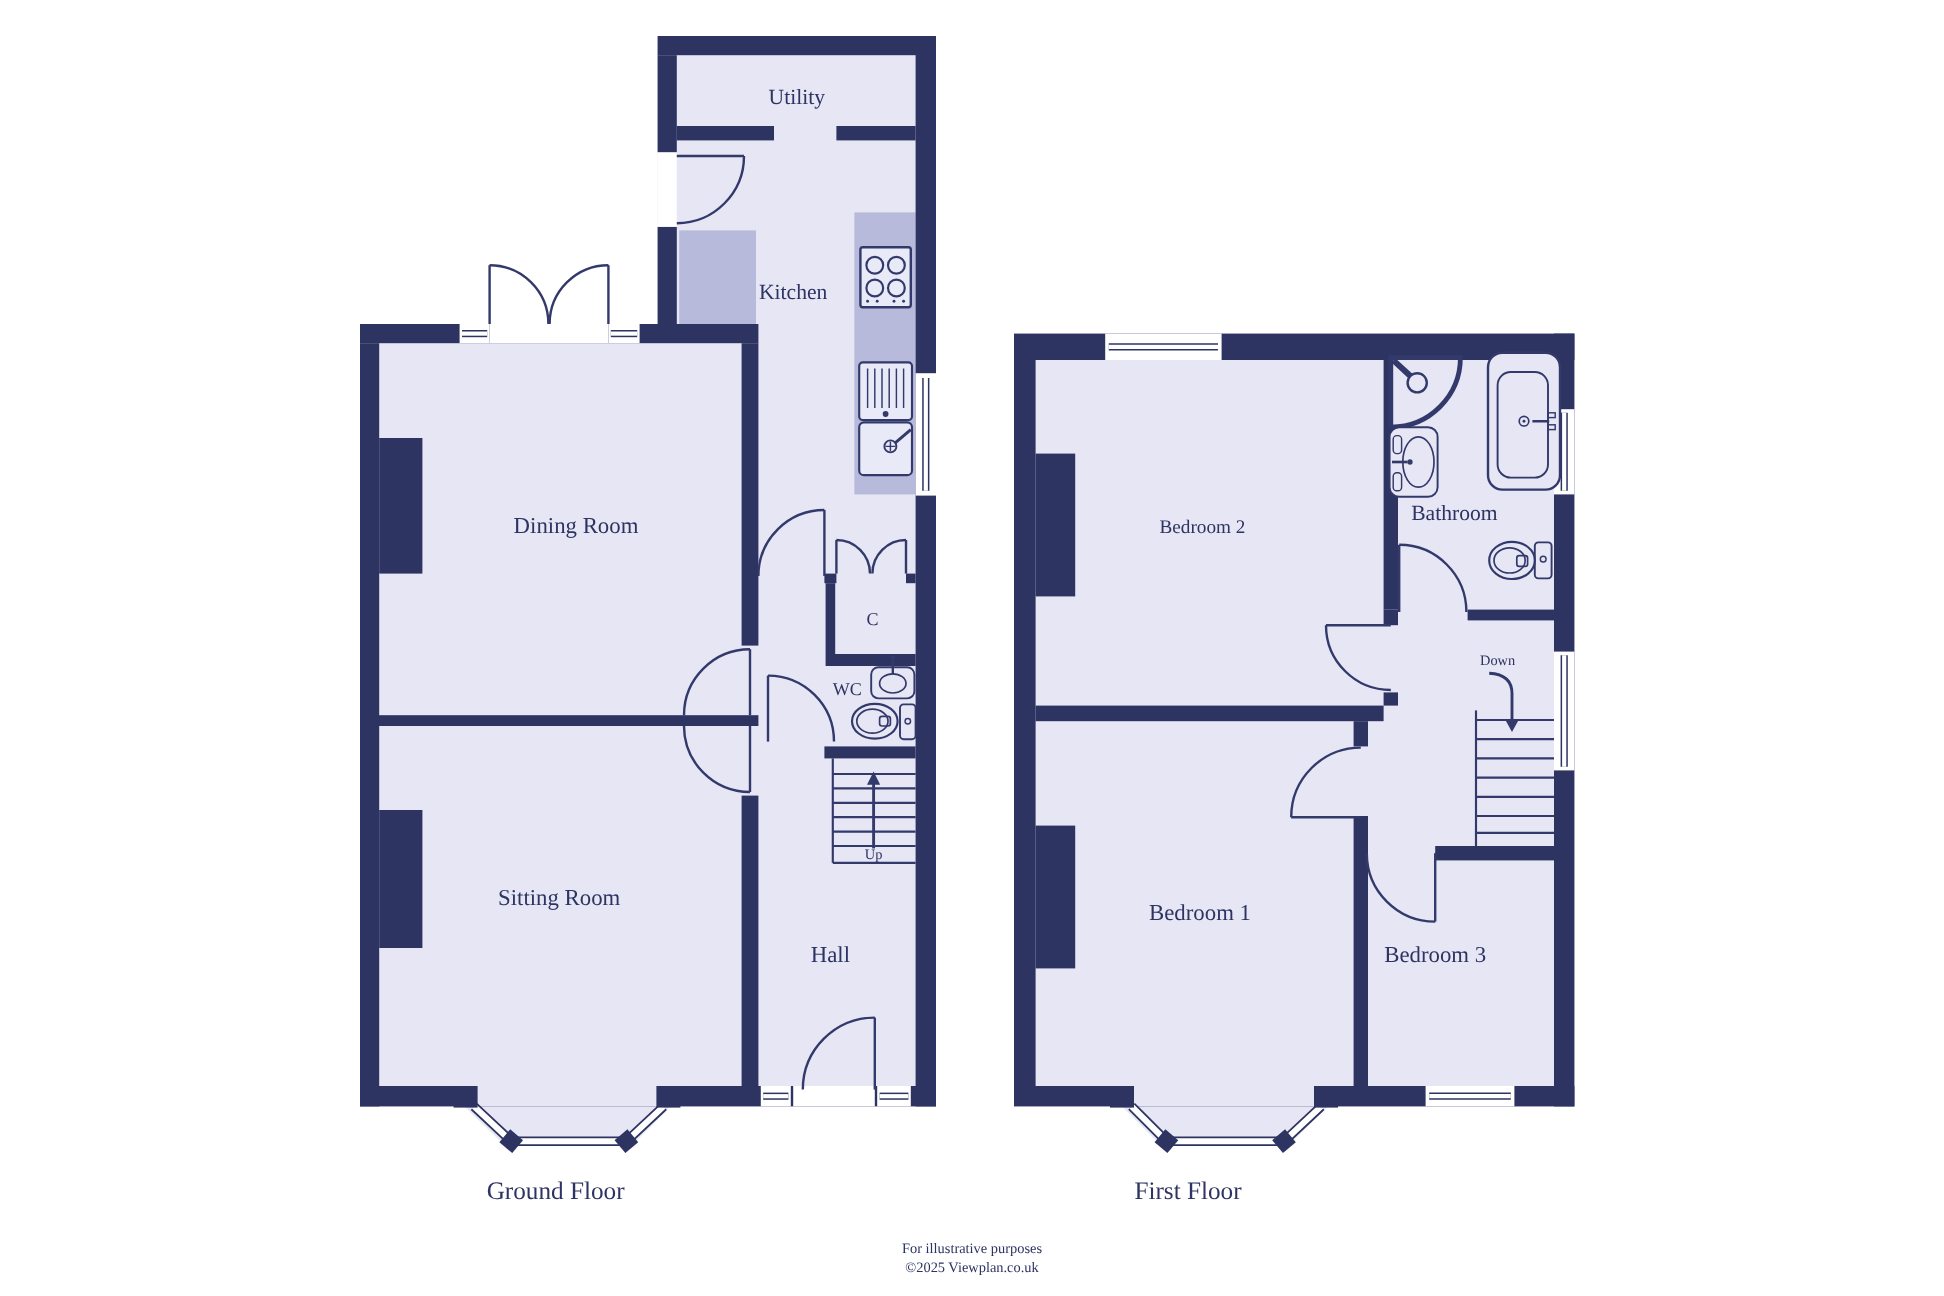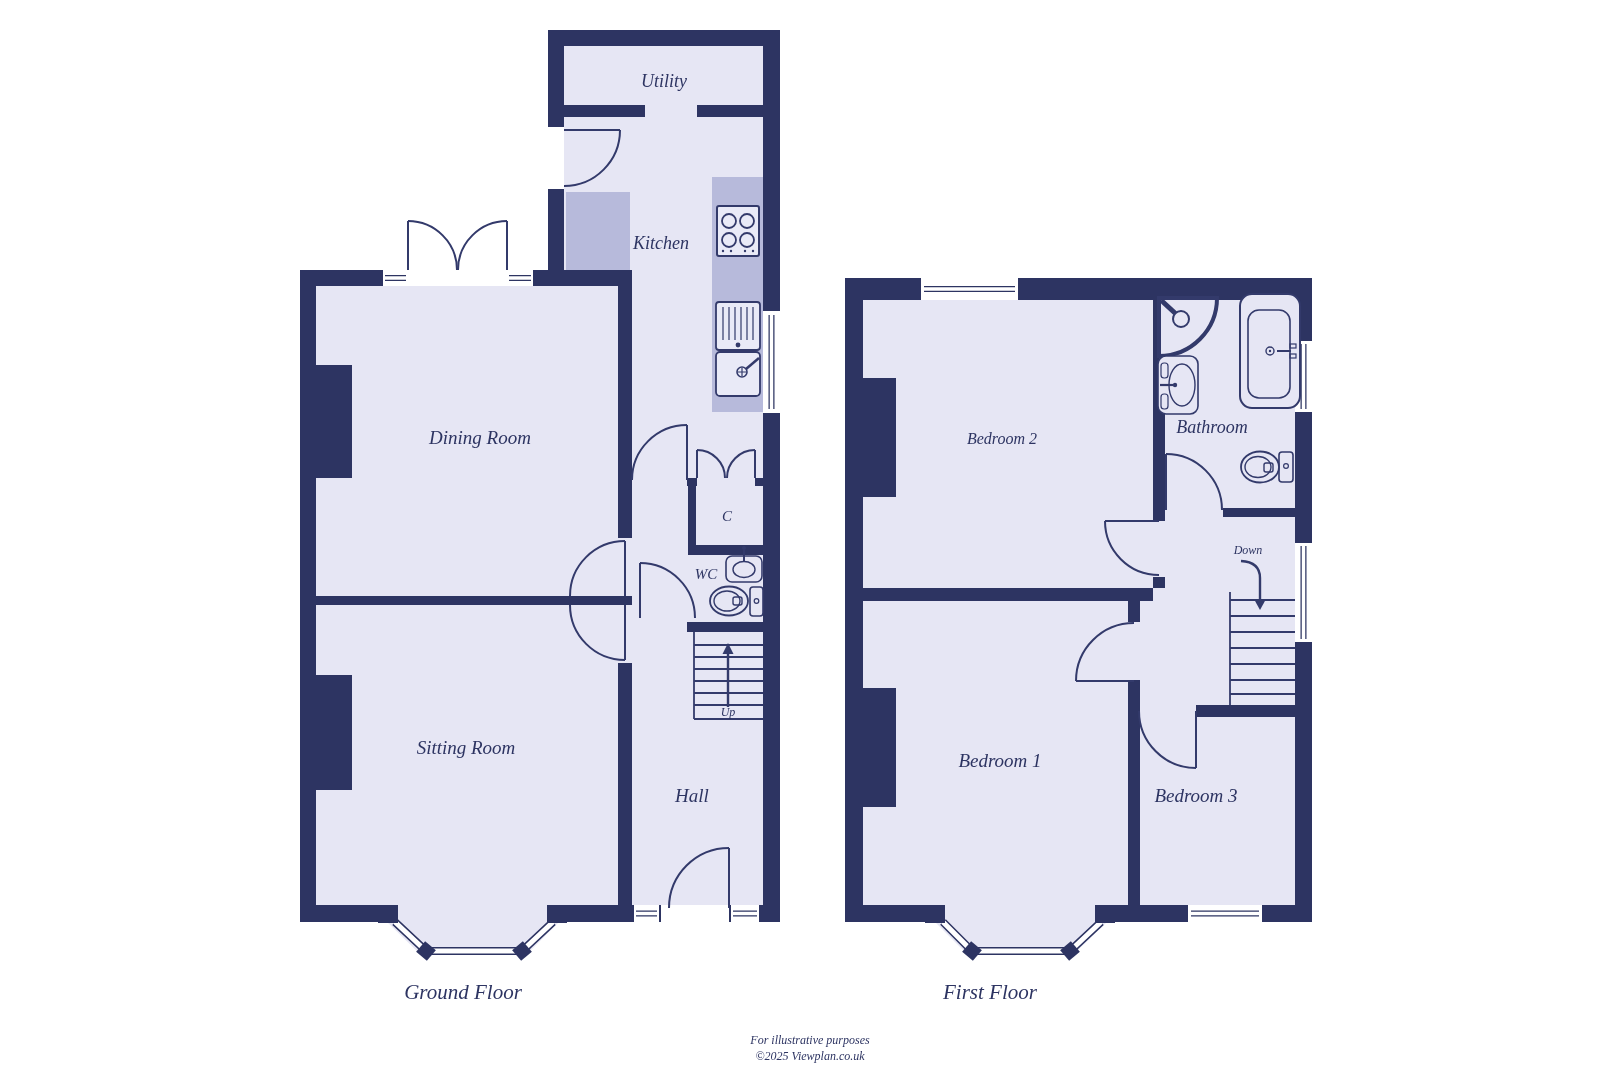--- a/index.html
+++ b/index.html
@@ -1,16 +1,16 @@
 <!DOCTYPE html>
 <html style="--wall: #2d3462; --room: #e6e6f4; --counter: #b7badb; --stroke: #333a6b; --text: #2d3462; --window: #ffffff; --fixture: #e9eaf7;"><head>
 <meta charset="utf-8">
 <style>
   html,body{margin:0;padding:0;background:#ffffff;}
-  .page{width:1372px;height:1080px;background:#ffffff;position:relative;overflow:hidden;font-style:italic;}
+  .page{width:1372px;height:1080px;background:#ffffff;position:relative;overflow:hidden;}
   svg{display:block;}
   .wall{fill:var(--wall);}
   .room{fill:var(--room);}
   .counter{fill:var(--counter);}
   .win{fill:var(--window);}
   .glass-o{stroke:var(--wall);fill:none;}
   .glass-i{stroke:var(--window);fill:none;}
   .door{stroke:var(--stroke);stroke-width:2;fill:none;}
   .fix{stroke:var(--stroke);fill:var(--room);}
   .fixf{stroke:var(--stroke);fill:var(--fixture);}

